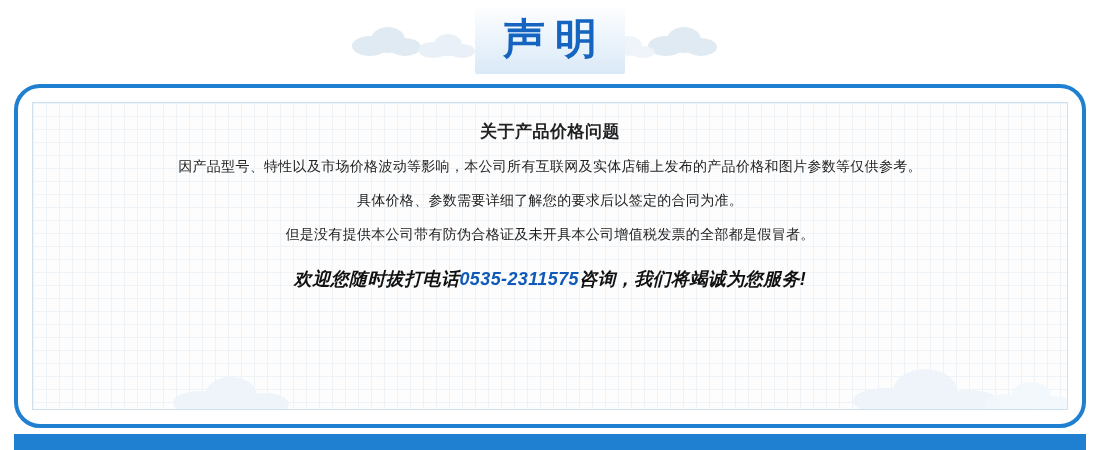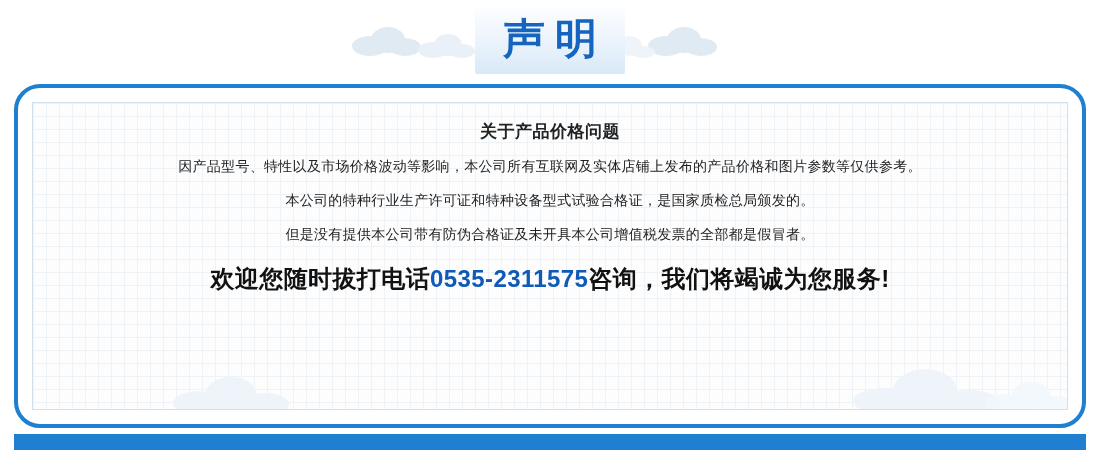--- a/index.html
+++ b/index.html
@@ -97,26 +97,27 @@
     line-height: 34px;
     letter-spacing: 0.5px;
   }
   .para {
     font-size: 14px;
     color: #222222;
     line-height: 34px;
     letter-spacing: 0.3px;
   }
   .phone-line {
-    font-size: 24px;
+    font-size: 18px;
     font-weight: bold;
     color: #111111;
     line-height: 40px;
     margin-top: 8px;
     letter-spacing: 0.4px;
+    font-style: italic;
   }
   .phone-num {
     color: #0f59b8;
     font-weight: bold;
   }
 
   
   .panel-cloud {
     position: absolute;
     z-index: 1;
@@ -223,22 +224,22 @@
             <ellipse cx="46" cy="17" rx="20" ry="14"></ellipse>
             <ellipse cx="70" cy="25" rx="18" ry="8"></ellipse>
           </g>
         </svg>
       </div>
 
       <div class="content">
 
         <div class="sec-head">关于产品价格问题</div>
         <div class="para">因产品型号、特性以及市场价格波动等影响，本公司所有互联网及实体店铺上发布的产品价格和图片参数等仅供参考。</div>
-
-        <div class="para">本公司的特种行业生产许可证和特种设备型式试验合格证，是国家质检总局颁发的。</div>
+        <div class="para">具体价格、参数需要详细了解您的要求后以签定的合同为准。</div>
+
         <div class="para">但是没有提供本公司带有防伪合格证及未开具本公司增值税发票的全部都是假冒者。</div>
 
         <div class="phone-line">
           <span>欢迎您随时拔打电话</span><span class="phone-num">0535-2311575</span><span>咨询，我们将竭诚为您服务!</span>
         </div>
 
       </div>
     </div>
   </div>
 

